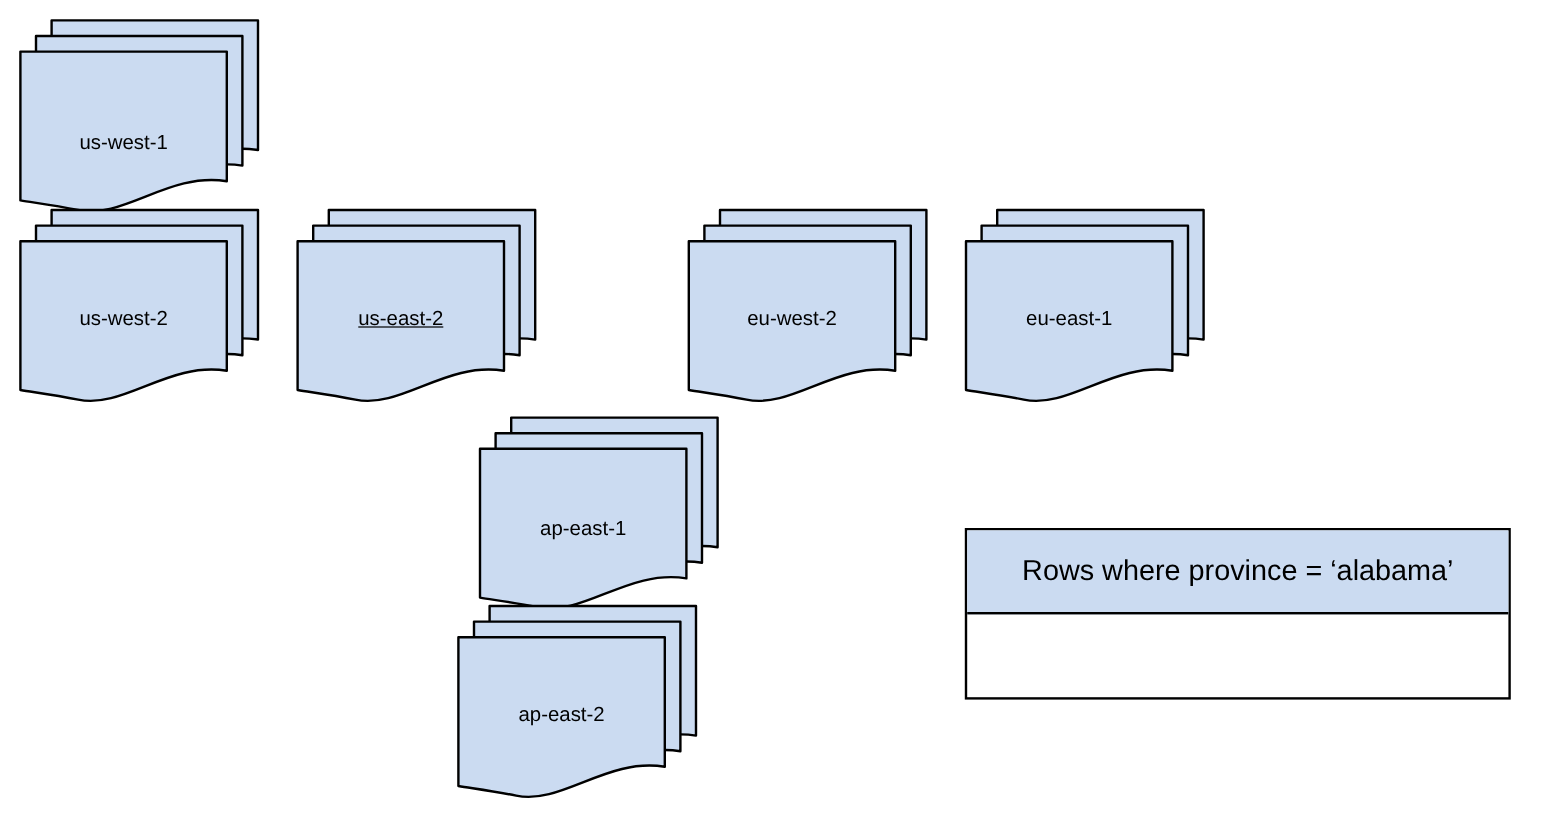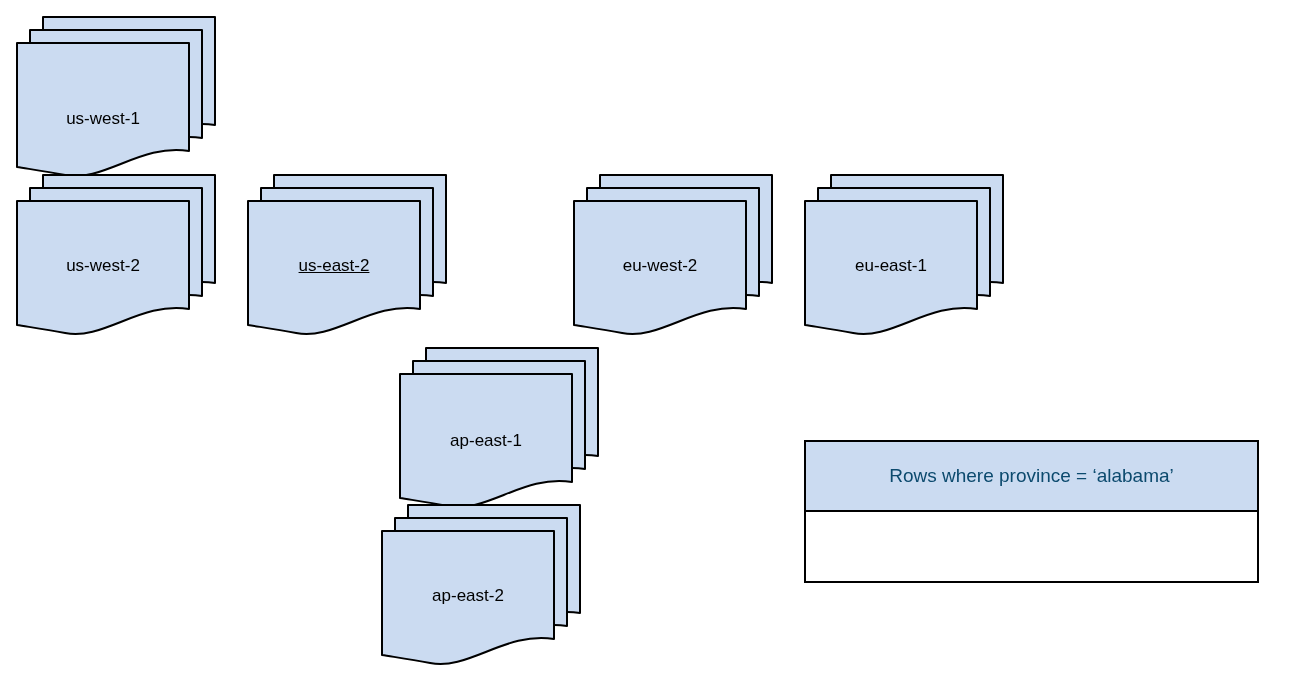--- a/index.html
+++ b/index.html
@@ -41,22 +41,22 @@
   .legend {
     position: absolute;
     border: 2px solid #000000;
     box-sizing: border-box;
   }
   .legend-row {
     box-sizing: border-box;
     display: flex;
     align-items: center;
     justify-content: center;
-    font-size: 19px;
-    color: #0c4a6e;
+    font-size: 24px;
+    color: #000000;
     font-family: "Liberation Sans", sans-serif;
   }
   .legend-row.top {
     border-bottom: 2px solid #000000;
   }
 </style>
 </head>
 <body>
 
 <div id="canvas">

